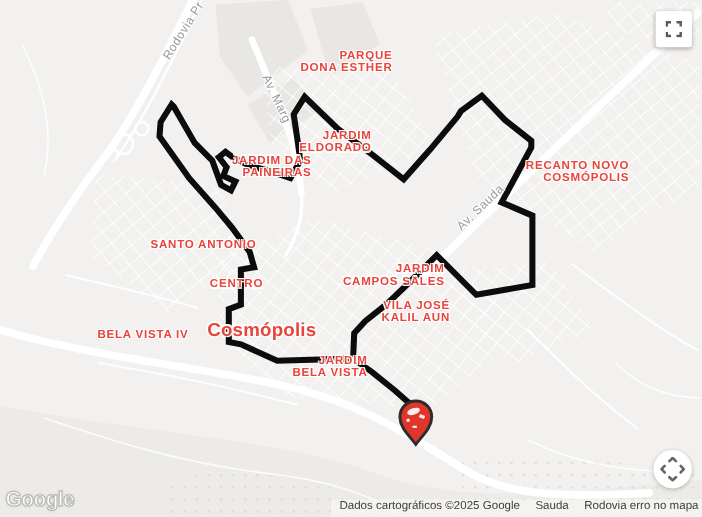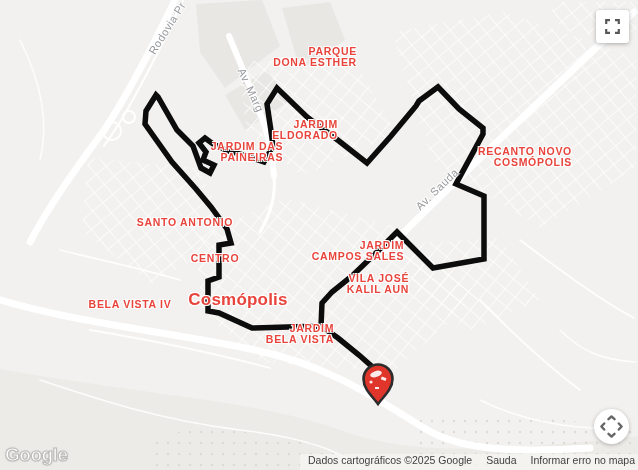--- a/index.html
+++ b/index.html
@@ -174,16 +174,16 @@
         <path d="M18.8,8.5 L21.6,11.5 L18.8,14.5"></path>
       </svg>
     </span>
   </div>
 
   <div class="glogo">Google</div>
 
   <div class="attrib">
     <span>Dados cartográficos ©2025 Google</span>
     <span class="link">Sauda</span>
-    <span class="link">Informar erro no mapa</span>
+    <span class="link">Rodovia erro no mapa</span>
   </div>
 
 </div>
 
 </body></html>

